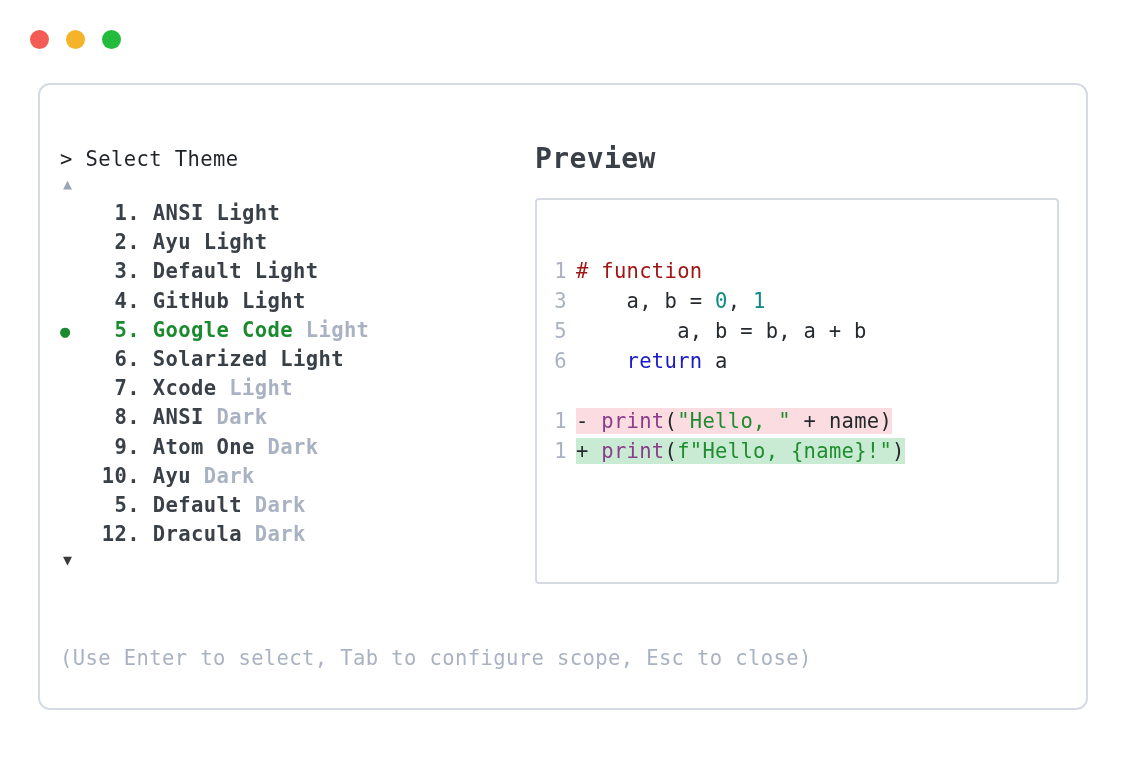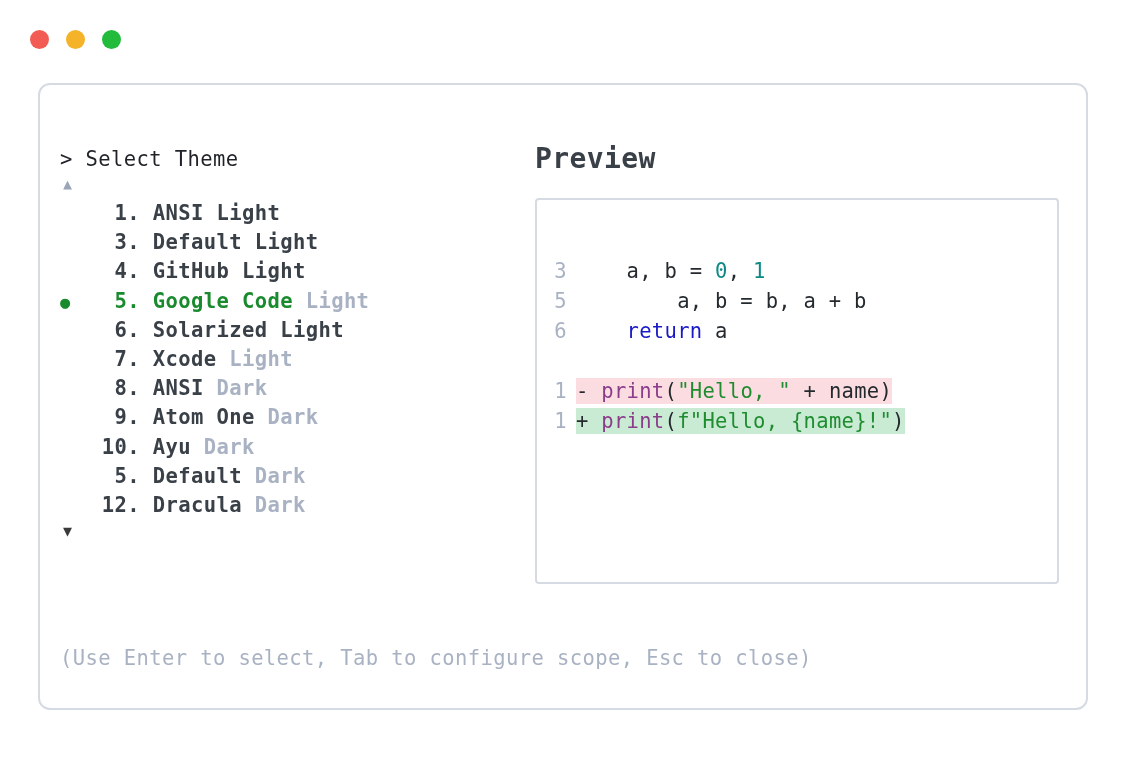--- a/index.html
+++ b/index.html
@@ -199,20 +199,21 @@
   <div id="card-inner">
 
     <div id="theme-list-column">
 
       <div id="prompt-line"><span id="prompt-caret">&gt;</span><span> </span><span>Select Theme</span></div>
 
       <div class="scroll-arrow" id="scroll-up-arrow">▲</div>
 
       <ul id="theme-list">
           <li class="theme-item"><span class="bullet-cell empty">&nbsp;</span><span class="num-cell">1.</span><span class="theme-name seg"> ANSI </span><span class="theme-variant seg variant-strong">Light</span></li>
+          <li class="theme-item"><span class="bullet-cell empty">&nbsp;</span><span class="num-cell">2.</span><span class="theme-name seg"> Ayu </span><span class="theme-variant seg variant-strong">Light</span></li>
           <li class="theme-item"><span class="bullet-cell empty">&nbsp;</span><span class="num-cell">3.</span><span class="theme-name seg"> Default </span><span class="theme-variant seg variant-strong">Light</span></li>
           <li class="theme-item"><span class="bullet-cell empty">&nbsp;</span><span class="num-cell">4.</span><span class="theme-name seg"> GitHub </span><span class="theme-variant seg variant-strong">Light</span></li>
           <li class="theme-item selected"><span class="bullet-cell">●</span><span class="num-cell">5.</span><span class="theme-name seg"> Google Code </span><span class="theme-variant seg variant-dim">Light</span></li>
           <li class="theme-item"><span class="bullet-cell empty">&nbsp;</span><span class="num-cell">6.</span><span class="theme-name seg"> Solarized </span><span class="theme-variant seg variant-strong">Light</span></li>
           <li class="theme-item"><span class="bullet-cell empty">&nbsp;</span><span class="num-cell">7.</span><span class="theme-name seg"> Xcode </span><span class="theme-variant seg variant-dim">Light</span></li>
           <li class="theme-item"><span class="bullet-cell empty">&nbsp;</span><span class="num-cell">8.</span><span class="theme-name seg"> ANSI </span><span class="theme-variant seg variant-dim">Dark</span></li>
           <li class="theme-item"><span class="bullet-cell empty">&nbsp;</span><span class="num-cell">9.</span><span class="theme-name seg"> Atom One </span><span class="theme-variant seg variant-dim">Dark</span></li>
           <li class="theme-item"><span class="bullet-cell empty">&nbsp;</span><span class="num-cell">10.</span><span class="theme-name seg"> Ayu </span><span class="theme-variant seg variant-dim">Dark</span></li>
           <li class="theme-item"><span class="bullet-cell empty">&nbsp;</span><span class="num-cell">5.</span><span class="theme-name seg"> Default </span><span class="theme-variant seg variant-dim">Dark</span></li>
           <li class="theme-item"><span class="bullet-cell empty">&nbsp;</span><span class="num-cell">12.</span><span class="theme-name seg"> Dracula </span><span class="theme-variant seg variant-dim">Dark</span></li>
@@ -220,20 +221,21 @@
 
       <div class="scroll-arrow" id="scroll-down-arrow">▼</div>
     </div>
 
     <div id="footer-hint">(Use Enter to select, Tab to configure scope, Esc to close)</div>
 
     <div id="preview-column">
       <div id="preview-label">Preview</div>
       <div id="preview-box">
         <div id="code-lines">
+            <div class="code-line"><span class="ln">1</span><span class="seg tok-comment"># function</span></div>
             <div class="code-line"><span class="ln">3</span><span class="seg tok-plain">    a, b = </span><span class="seg tok-number">0</span><span class="seg tok-plain">, </span><span class="seg tok-number">1</span></div>
             <div class="code-line"><span class="ln">5</span><span class="seg tok-plain">        a, b = b, a + b</span></div>
             <div class="code-line"><span class="ln">6</span><span class="seg tok-plain">    </span><span class="seg tok-keyword">return</span><span class="seg tok-plain"> a</span></div>
           </div>
         <div class="code-blank"></div>
         <div id="diff-lines">
             <div class="code-line diff-line diff-del"><span class="ln">1</span><span class="diff-body seg"><span class="diff-marker seg">- </span><span class="seg tok-func">print</span><span class="seg tok-plain">(</span><span class="seg tok-string">"Hello, "</span><span class="seg tok-plain"> + name)</span></span></div>
             <div class="code-line diff-line diff-add"><span class="ln">1</span><span class="diff-body seg"><span class="diff-marker seg">+ </span><span class="seg tok-func">print</span><span class="seg tok-plain">(</span><span class="seg tok-string">f"Hello, {name}!"</span><span class="seg tok-plain">)</span></span></div>
           </div>
       </div>

